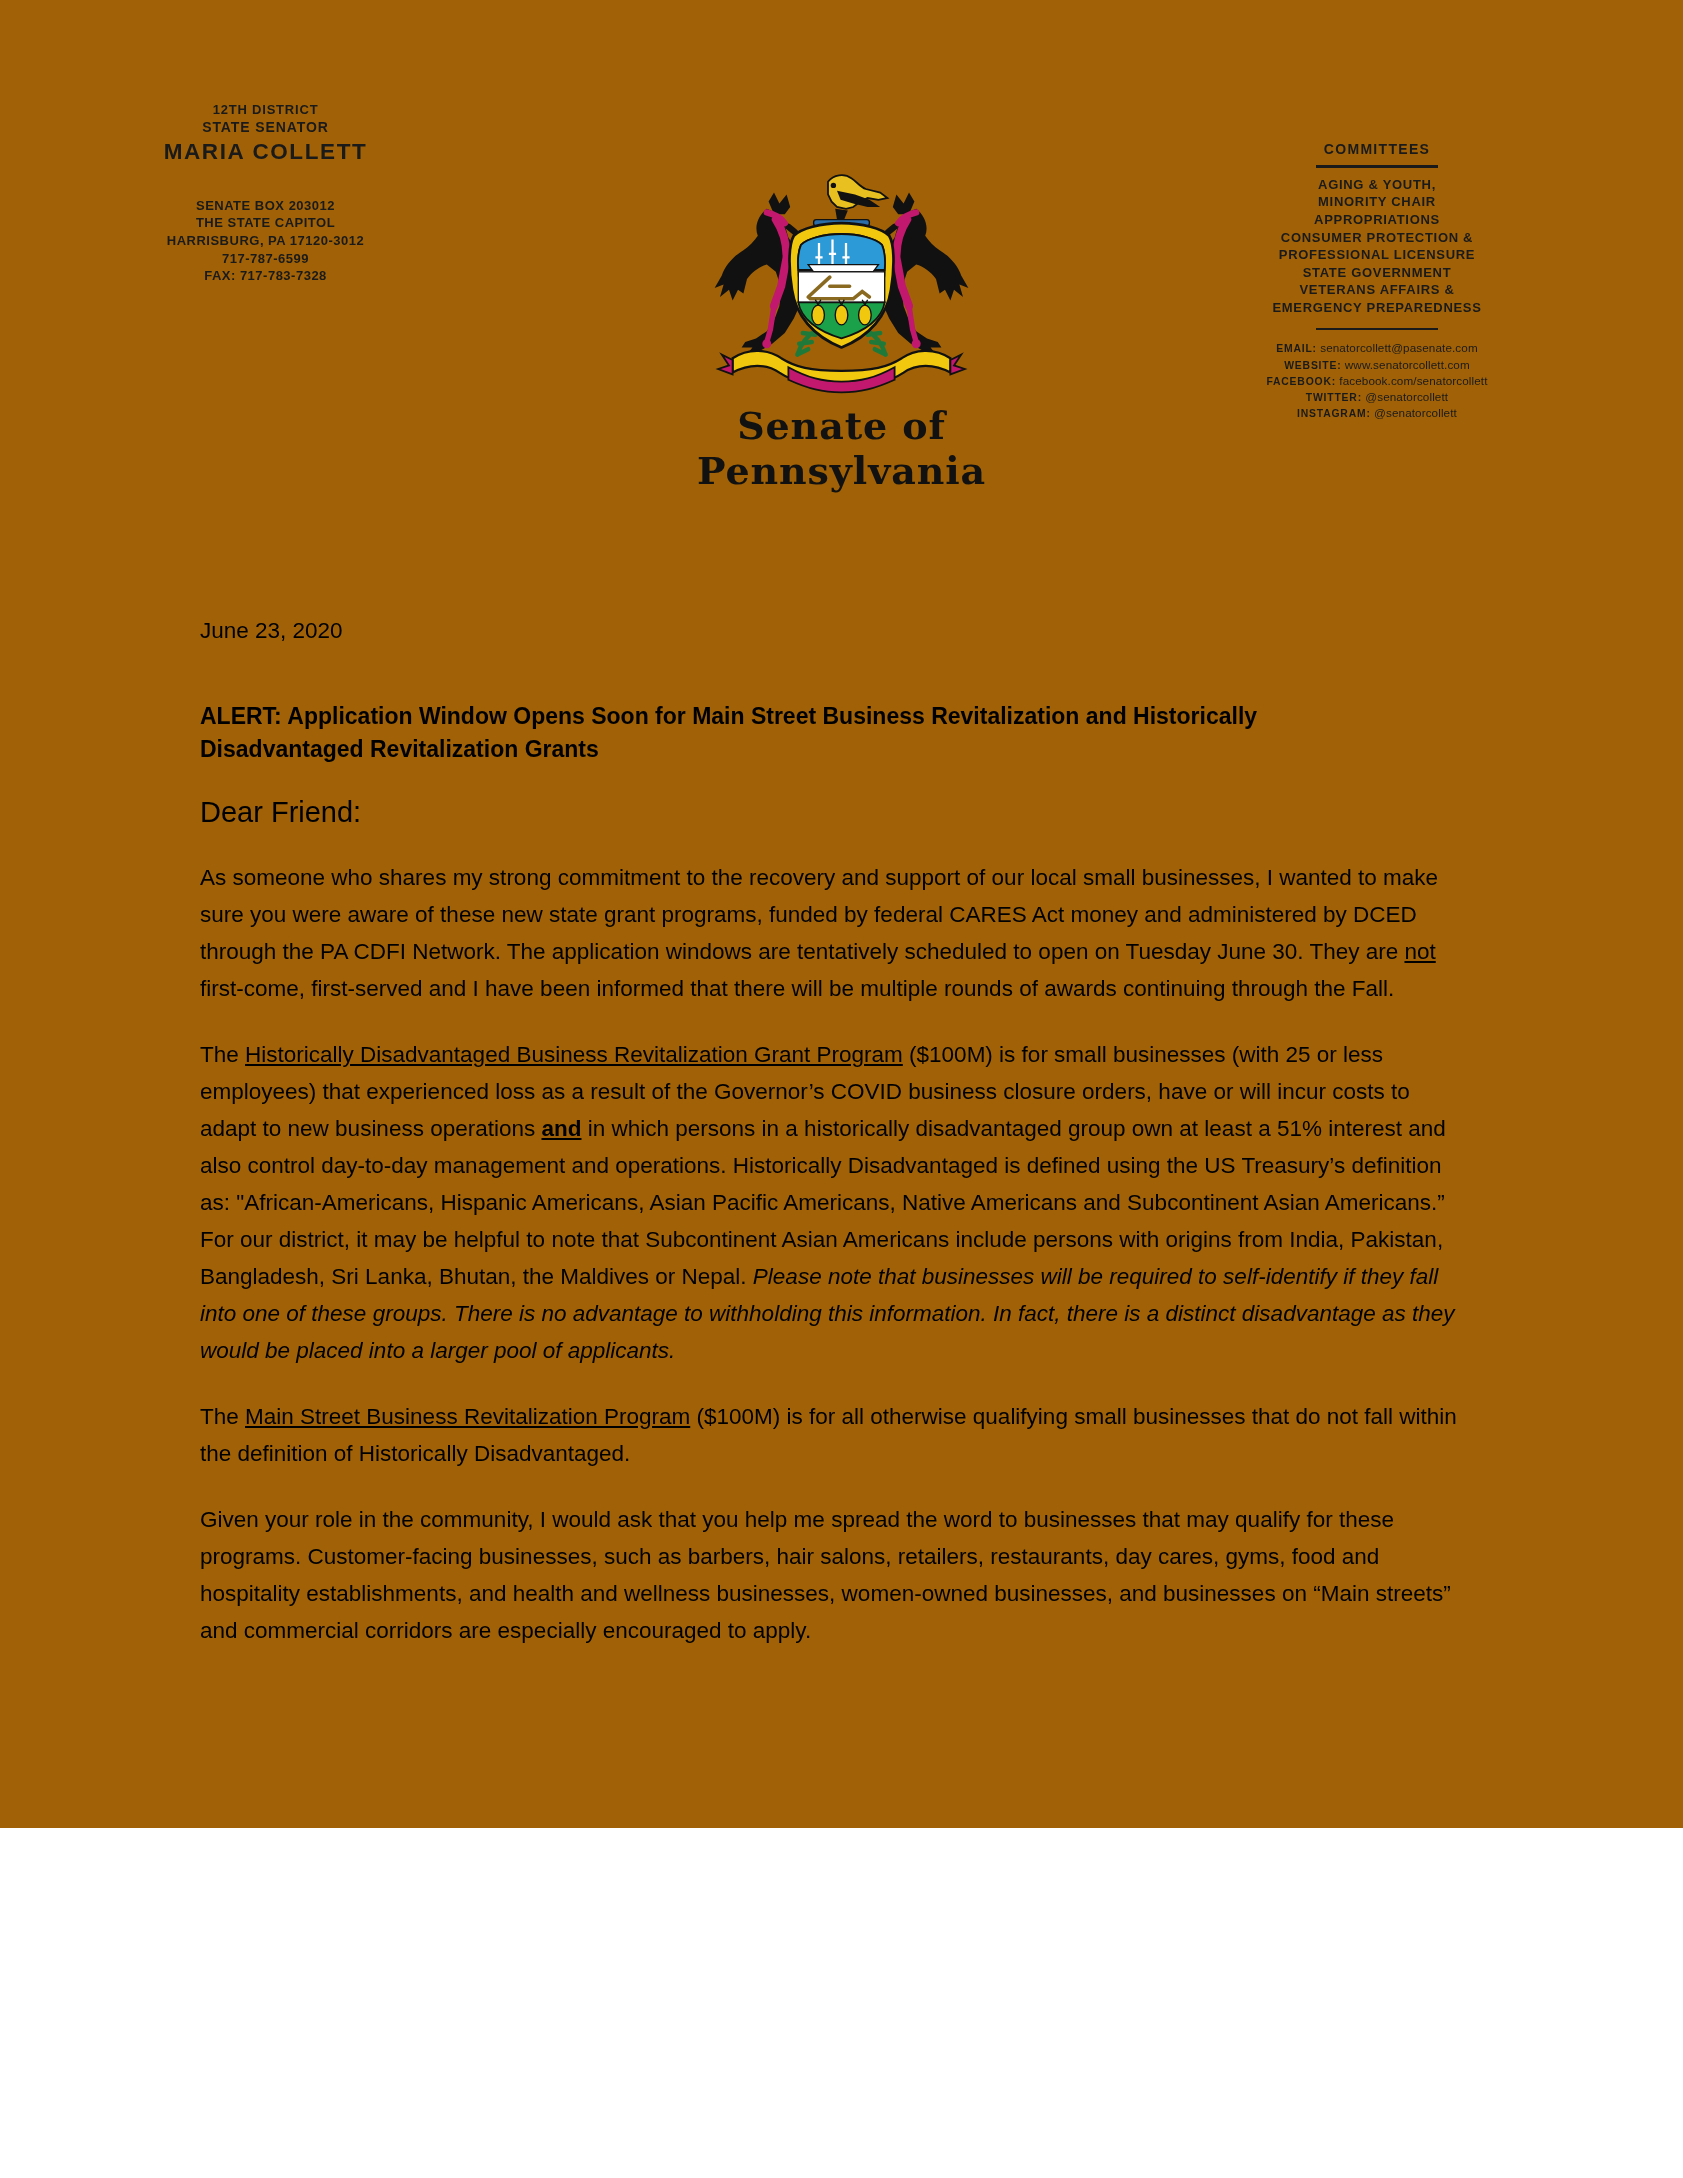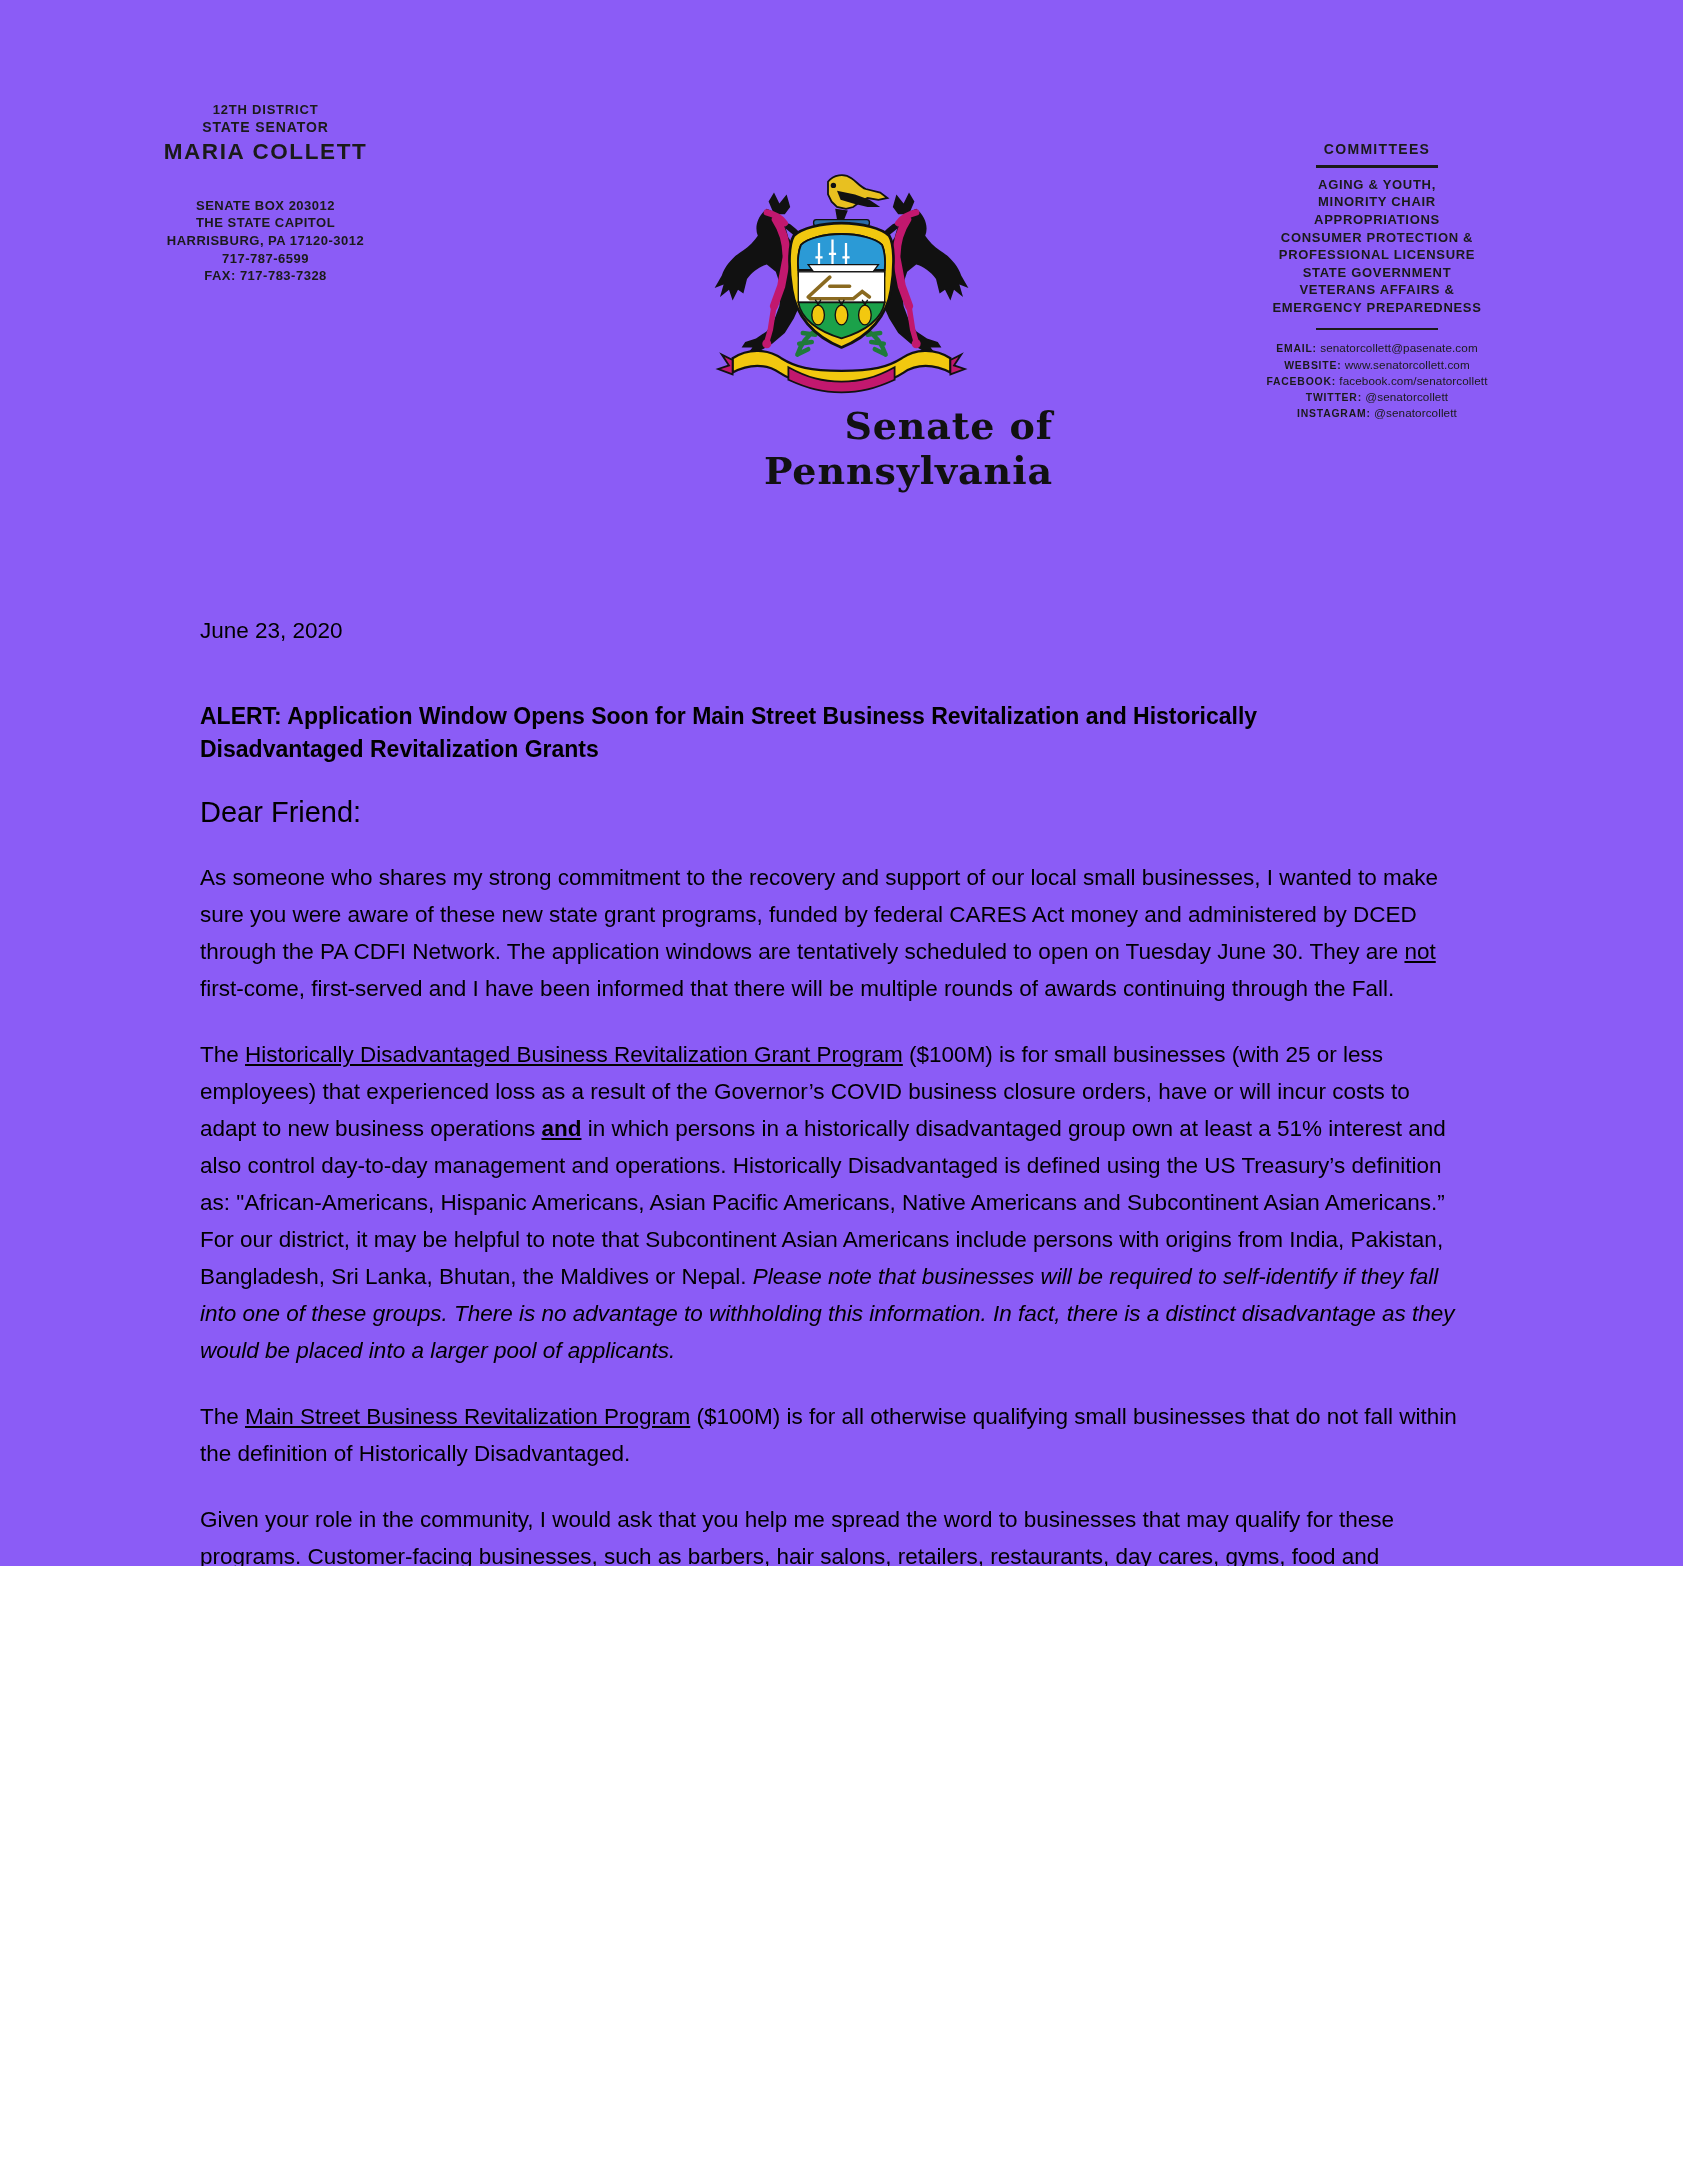--- a/index.html
+++ b/index.html
@@ -7,22 +7,22 @@
     padding: 0;
     background: #ffffff;
   }
   body {
     font-family: "Liberation Sans", sans-serif;
     color: #000000;
   }
   .page {
     position: relative;
     width: 1683px;
-    height: 1566px;
-    background: #8b5cf6;
+    height: 1828px;
+    background: #a16207;
     overflow: hidden;
   }
 
   
   .letterhead {
     position: absolute;
     left: 0;
     top: 0;
     width: 1683px;
     height: 486px;
@@ -67,21 +67,21 @@
     line-height: 17.6px;
     margin-top: 20px;
   }
 
   
   .lh-center {
     position: absolute;
     left: 630px;
     top: 171px;
     width: 423px;
-    text-align: right;
+    text-align: center;
   }
   .seal-wrap {
     width: 279px;
     height: 225px;
     margin: 0 auto;
     position: relative;
   }
   .seal-wordmark {
     font-family: "DejaVu Serif", "Liberation Serif", serif;
     font-size: 38px;

